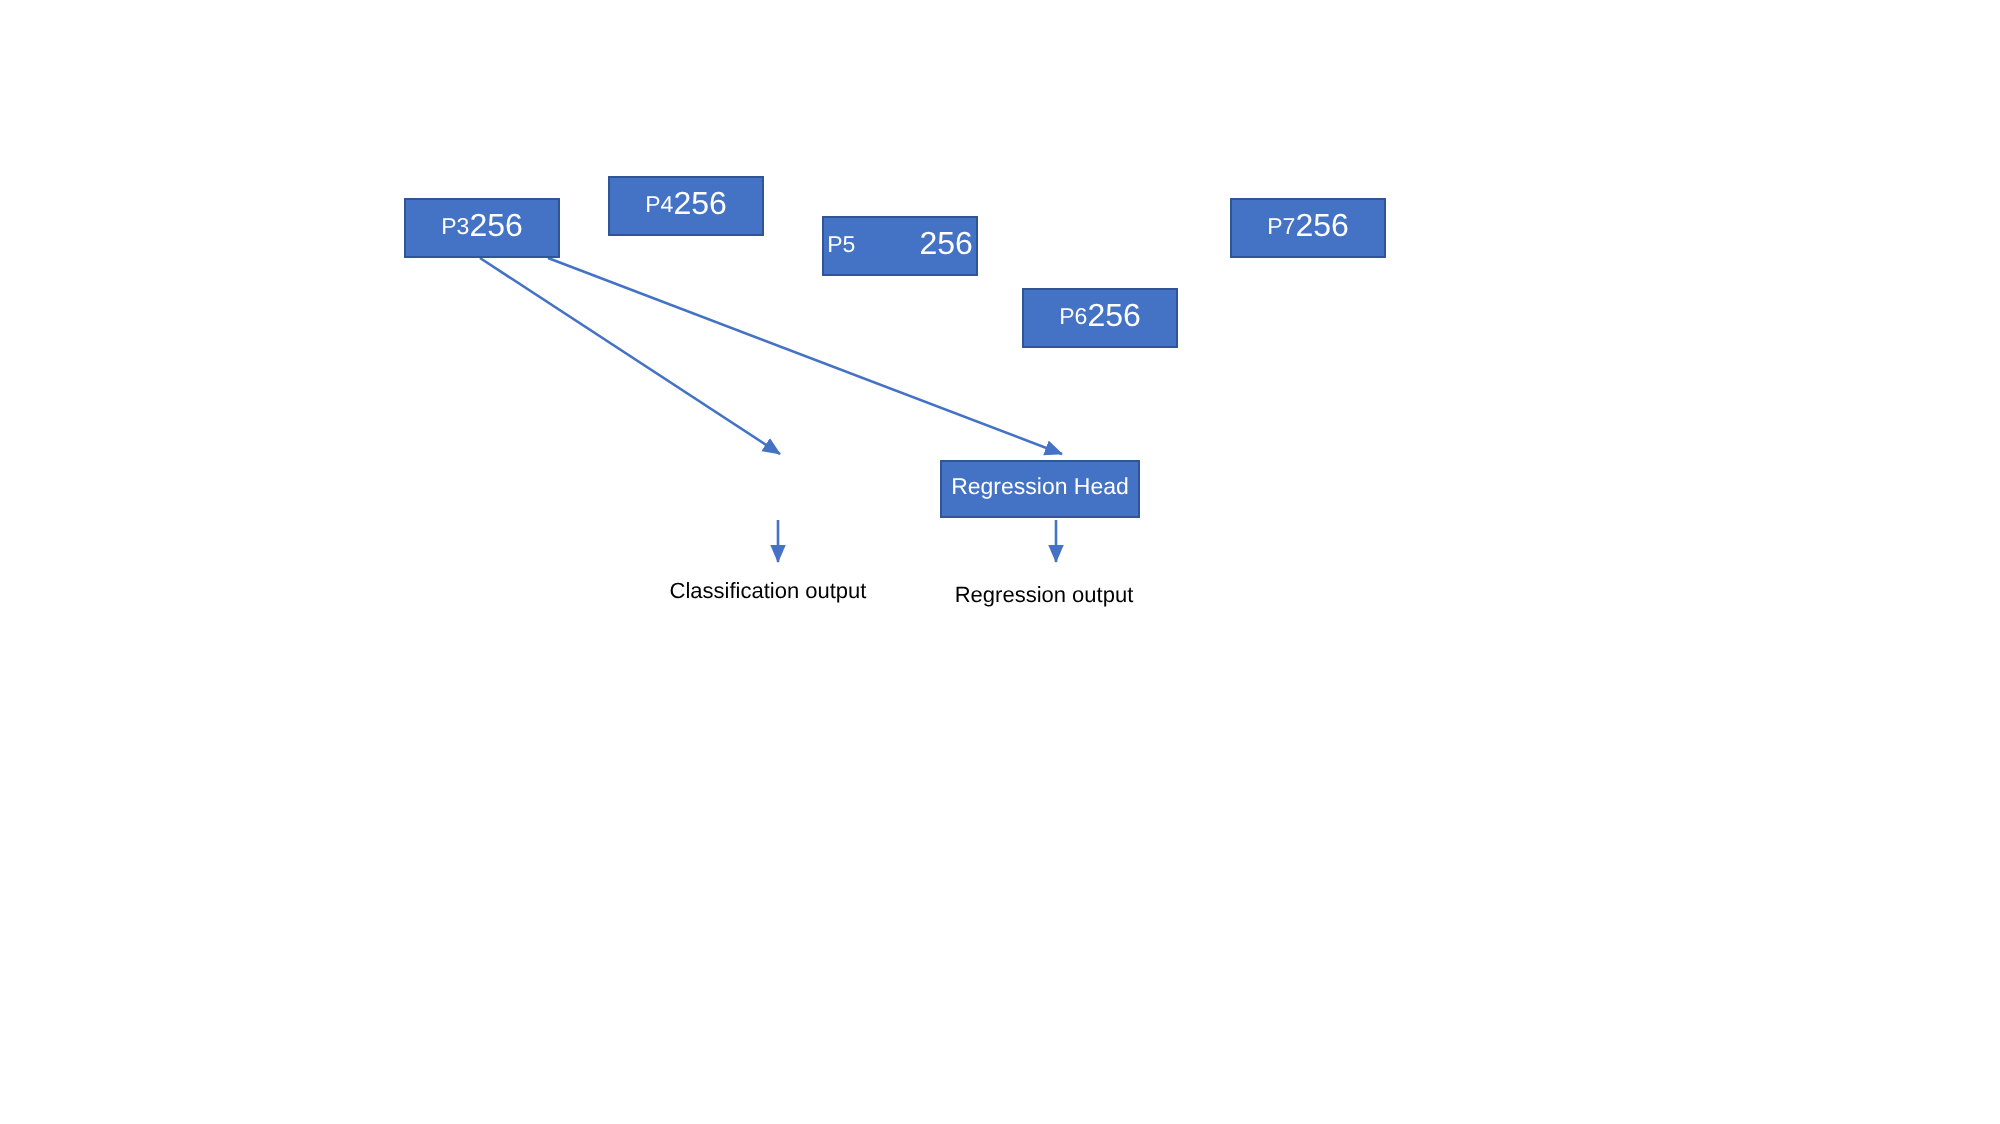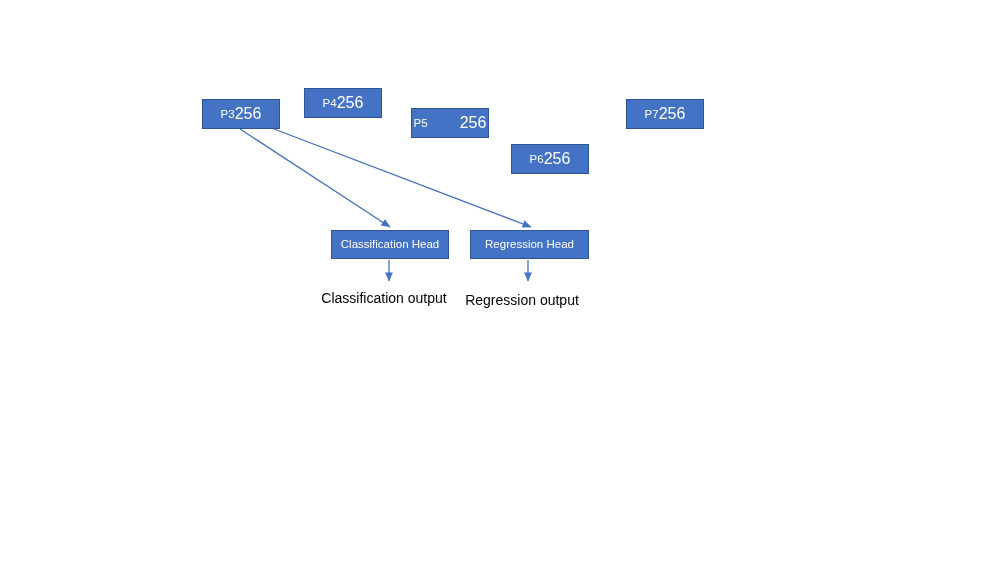--- a/index.html
+++ b/index.html
@@ -37,25 +37,25 @@
     font-size: 11.5px;
   }
   .pyramid-node .node-channels {
     font-size: 16px;
   }
   .head-node {
     height: 29px;
     font-size: 11.5px;
   }
   #head-classification { left: 331px; top: 230px; width: 118px; }
-  #head-regression     { left: 470px; top: 230px; width: 119px; justify-content: center; }
+  #head-regression     { left: 470px; top: 230px; width: 100px; justify-content: center; }
 
   .out-label {
     position: absolute;
-    font-size: 14px;
+    font-size: 11px;
     color: #000000;
     white-space: nowrap;
     text-align: center;
     transform: translateX(-50%);
   }
   #diagram-title {
     position: absolute;
     left: 500px;
     top: 390px;
     transform: translateX(-50%);
@@ -106,28 +106,25 @@
   <div class="node pyramid-node" id="node-p5" style="left:411px; top:108px;gap:32px;">
     <span class="node-label">P5</span>
     <span class="node-channels">256</span>
   </div>
 
   <div class="node pyramid-node" id="node-p6" style="left:511px; top:99px;margin-top:45px;">
     <span class="node-label">P6</span>
     <span class="node-channels">256</span>
   </div>
 
-  <div class="node pyramid-node" id="node-p7" style="left:615px; top:99px;margin-left:11px;">
+  <div class="node pyramid-node" id="node-p7" style="left:615px; top:99px;">
     <span class="node-label">P7</span>
     <span class="node-channels">256</span>
   </div>
 
-  <div class="node head-node" id="head-classification">
-    <span>Classification Head</span>
-  </div>
 
   <div class="node head-node" id="head-regression">
     <span>Regression Head</span>
   </div>
 
   <div class="out-label" style="left:384px; top:290px;">Classification output</div>
 
   <div class="out-label" style="left:522px; top:292px;">Regression output</div>
 
 

